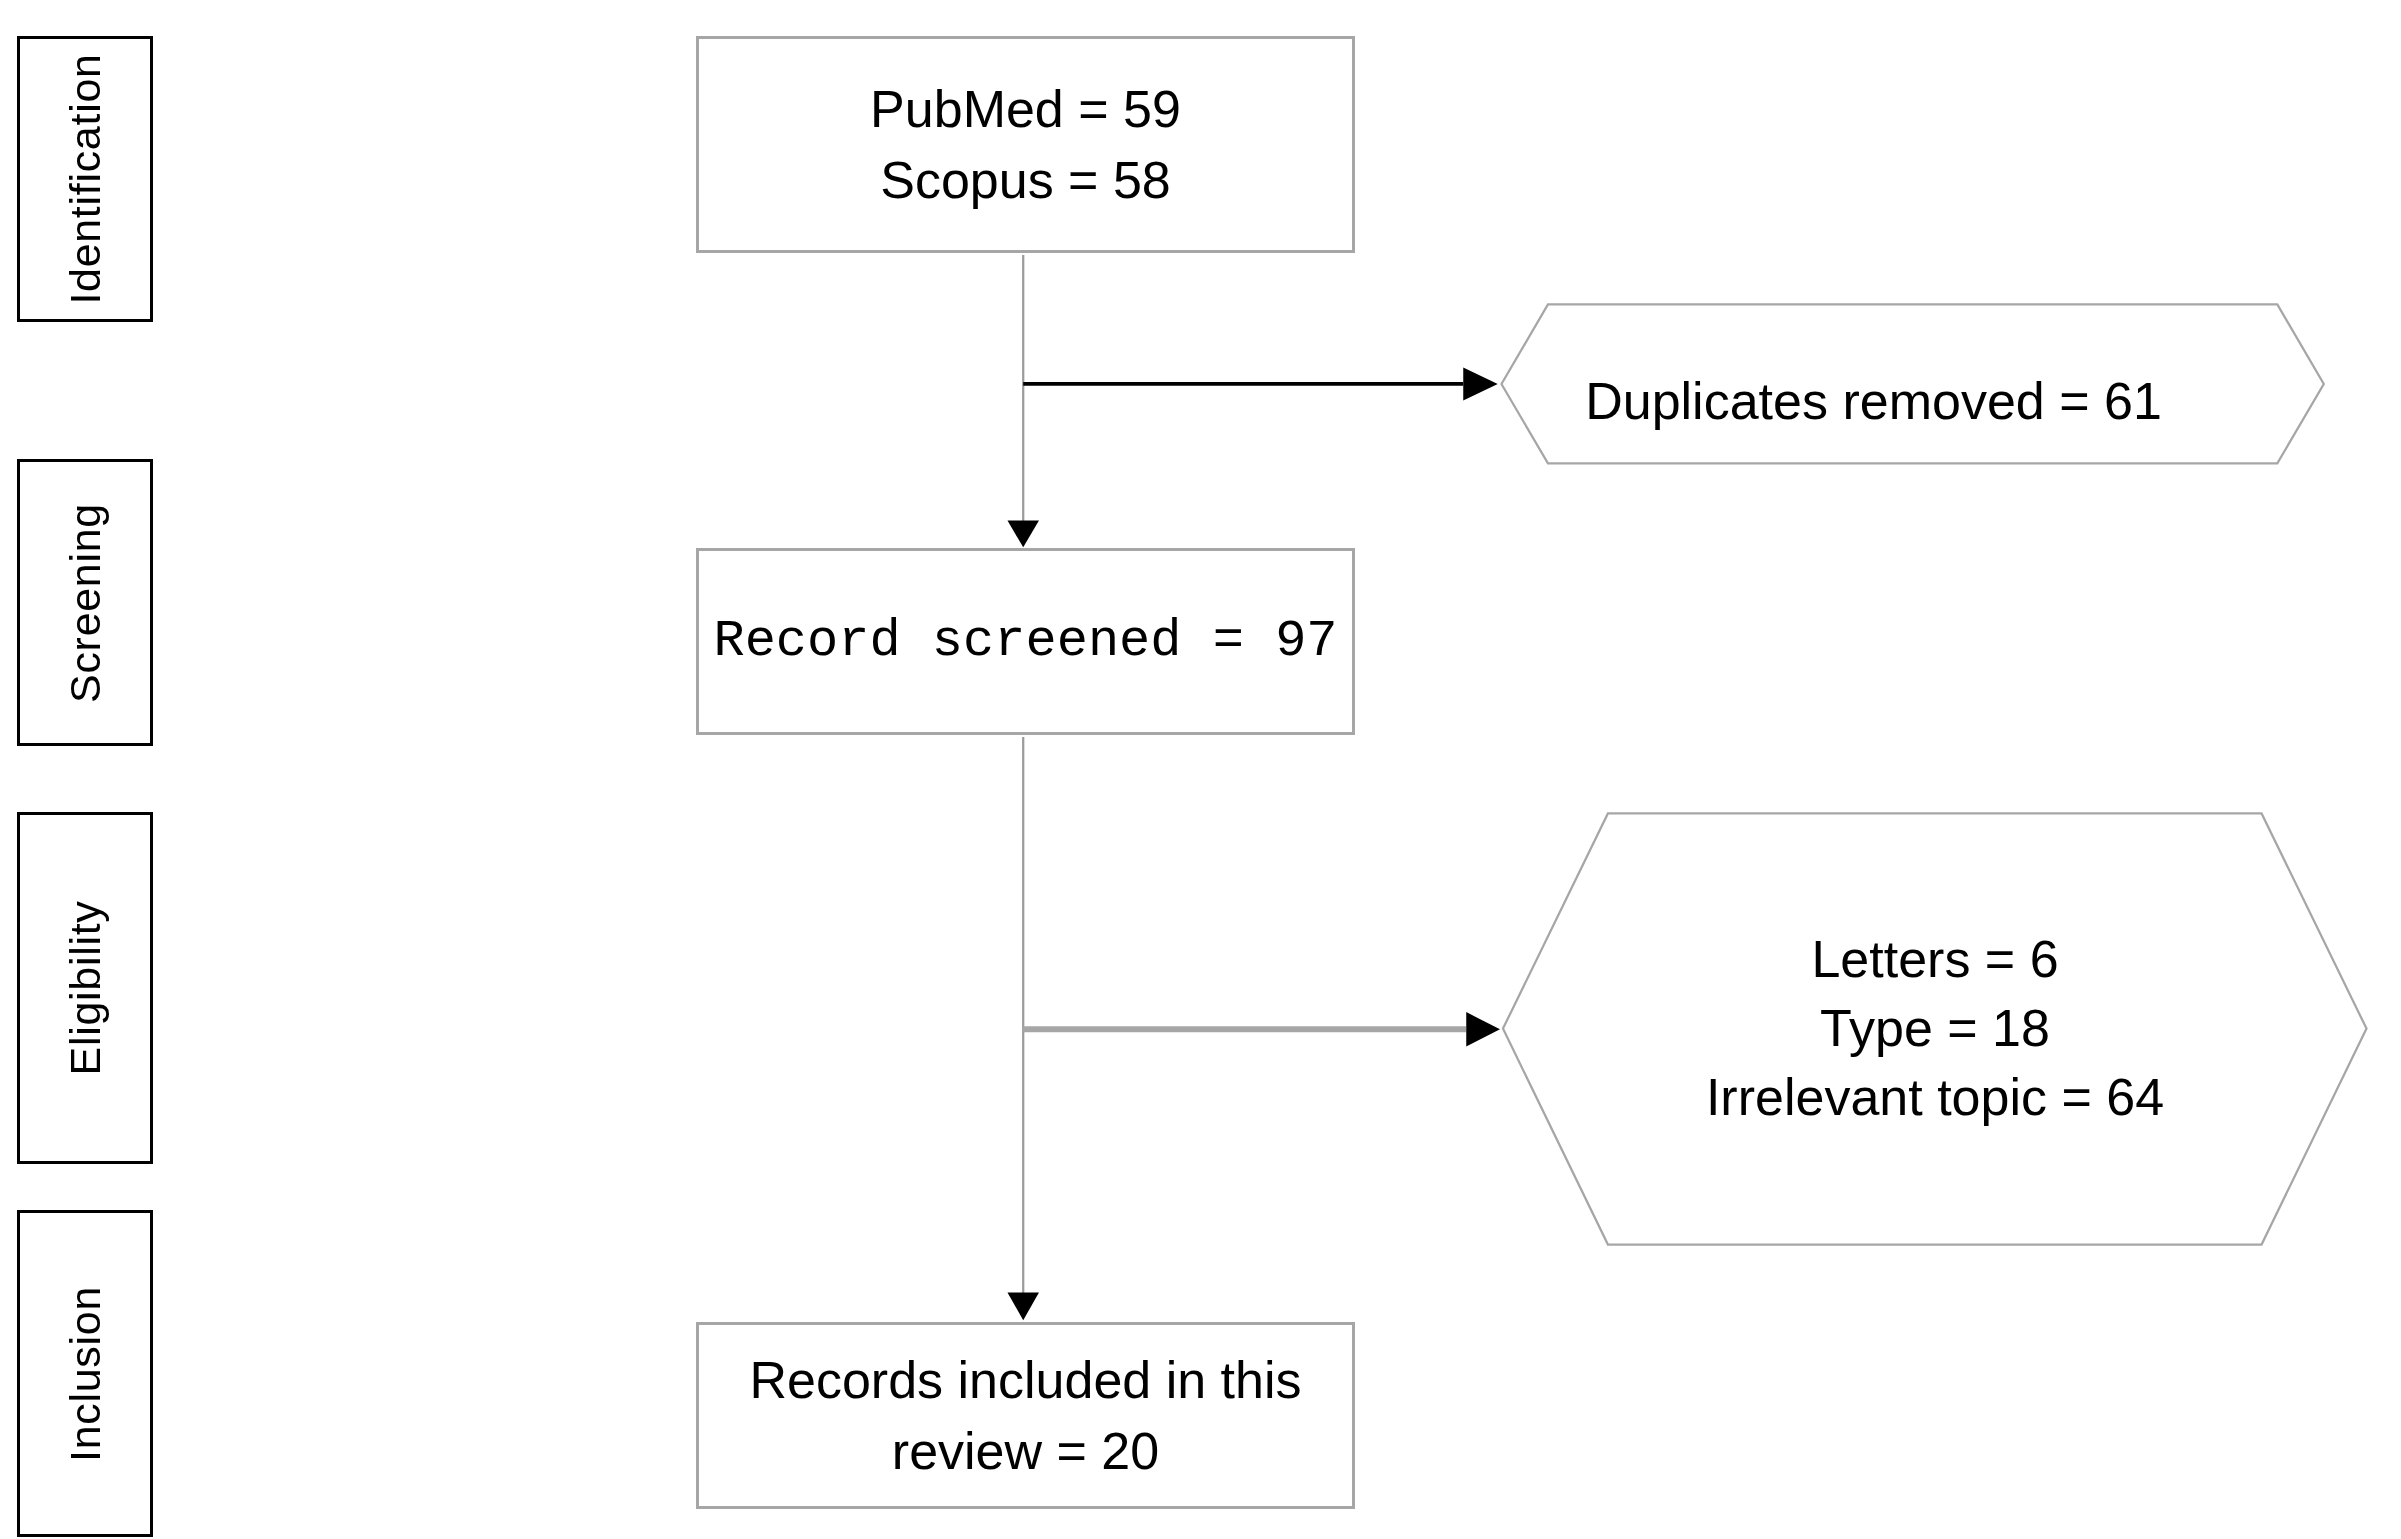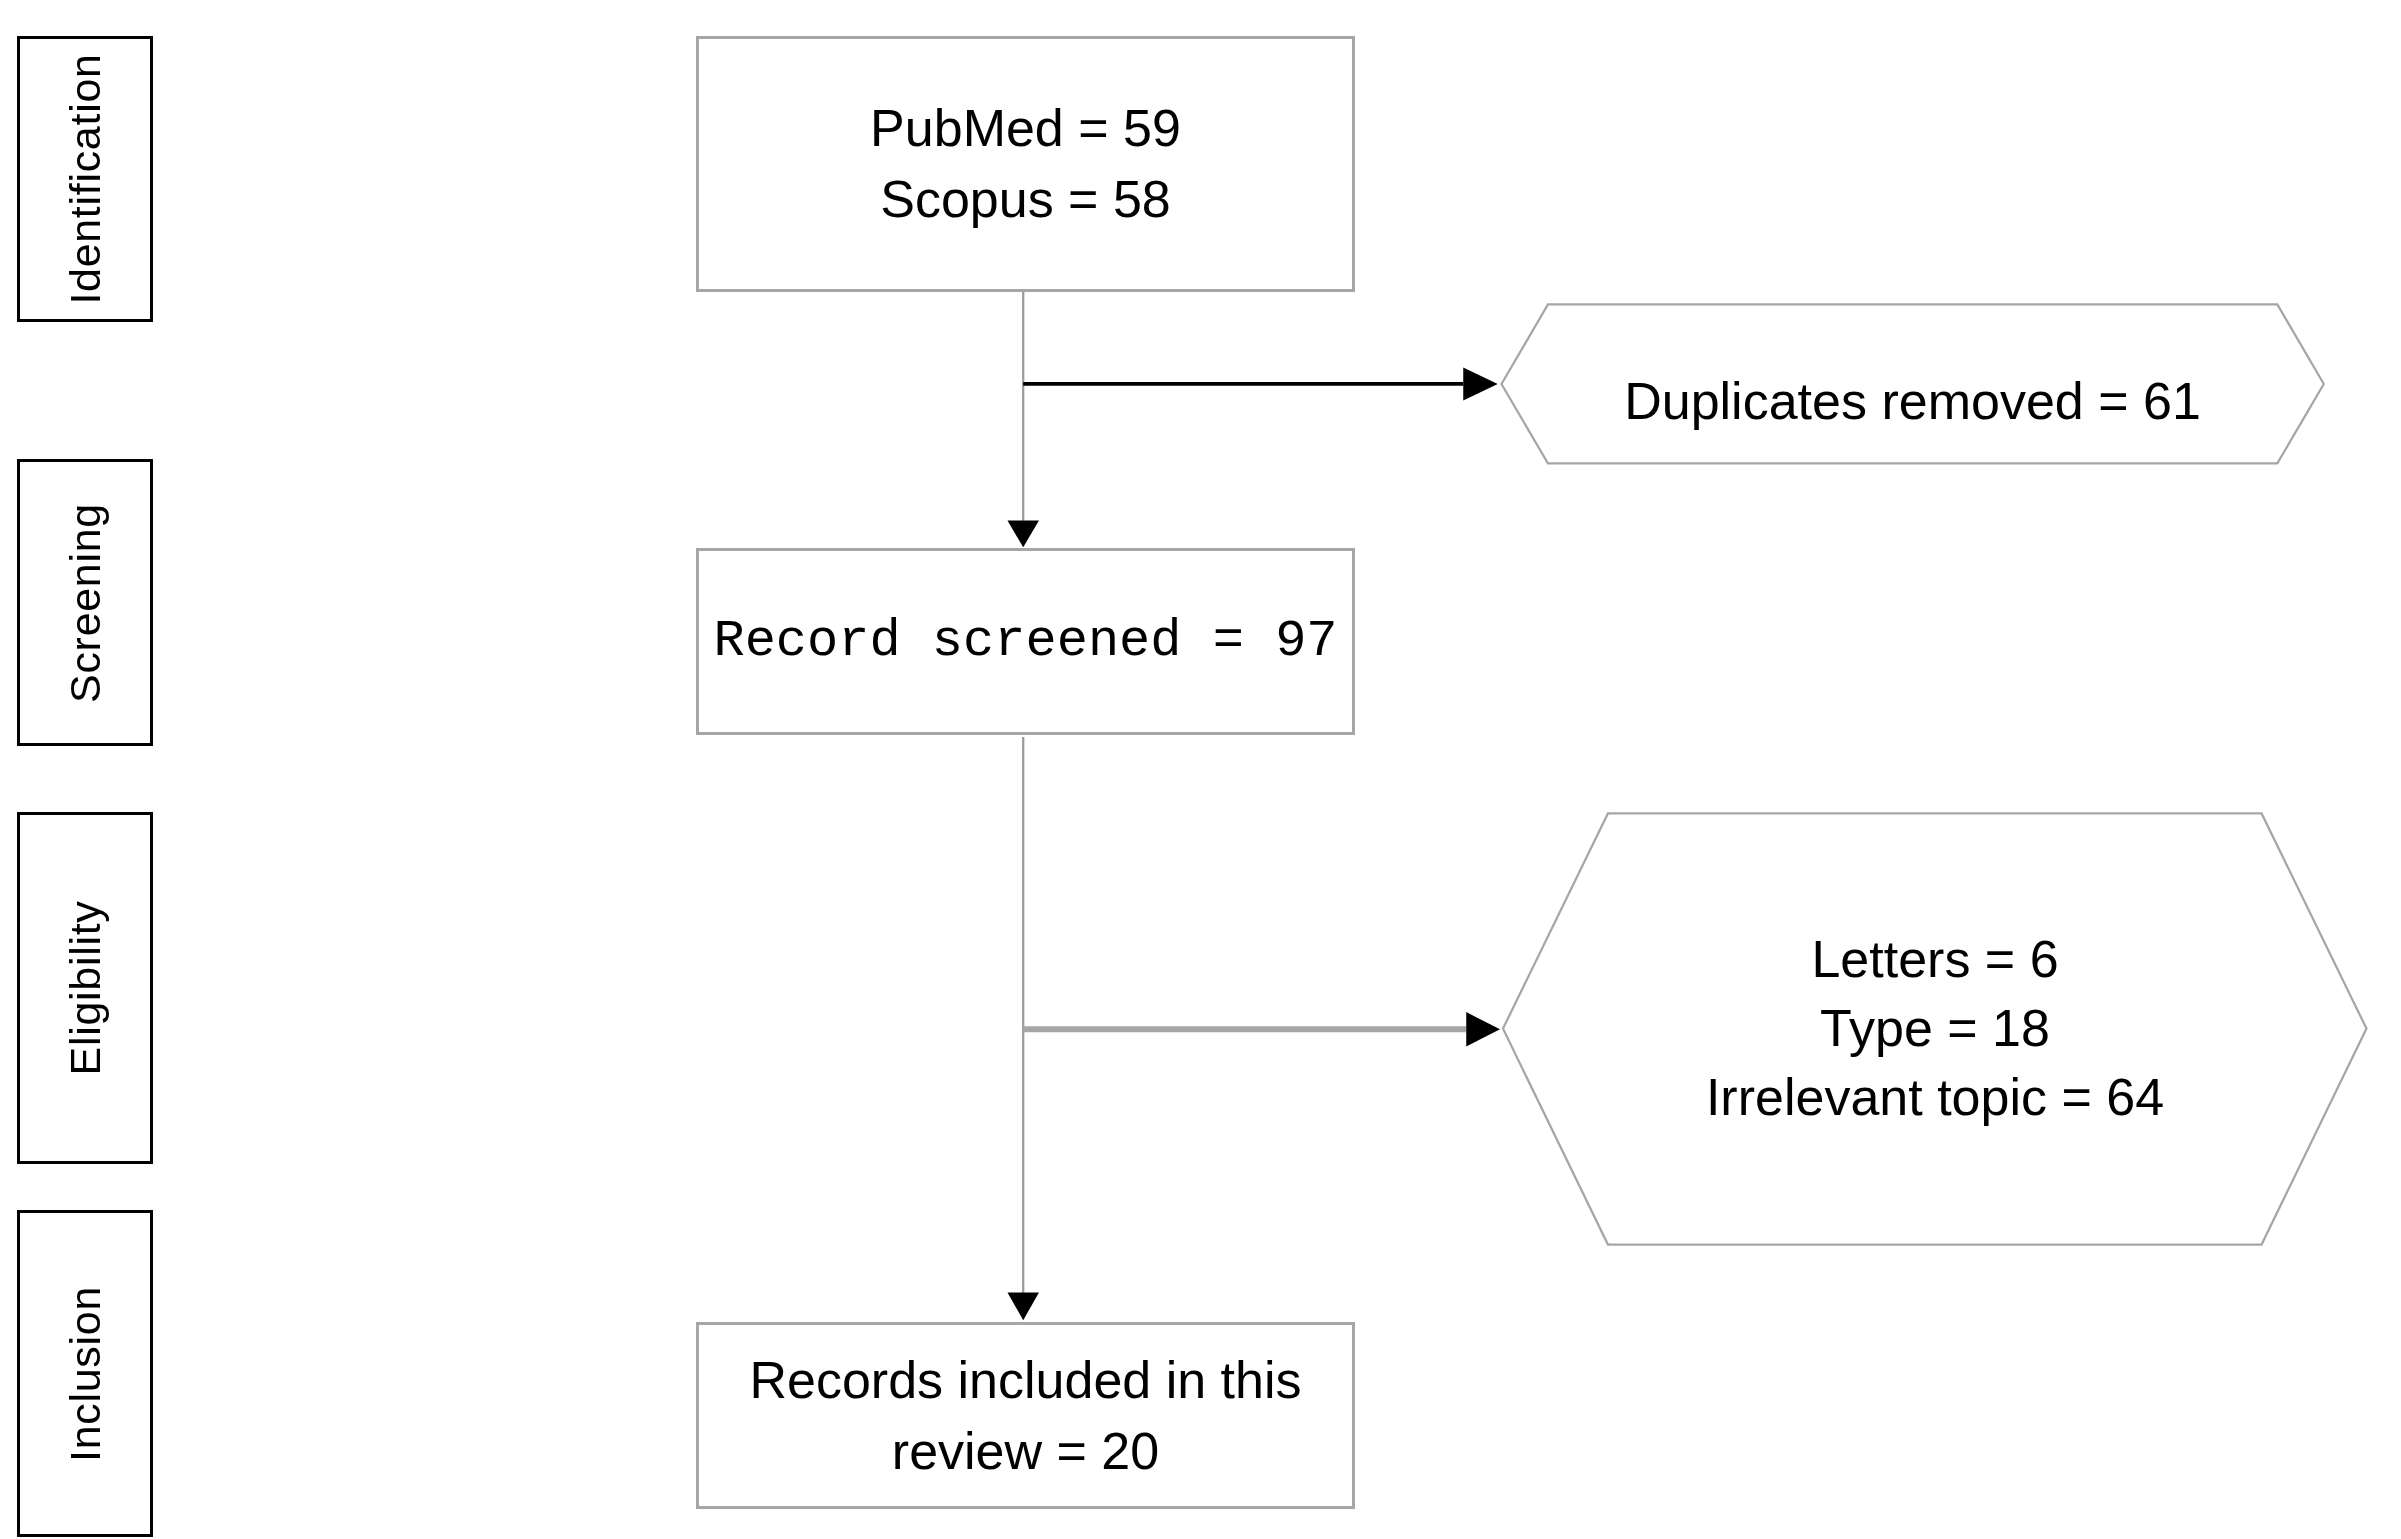--- a/index.html
+++ b/index.html
@@ -93,35 +93,35 @@
   <div class="stage-box" style="top:459px;height:287px;">
     <span class="vlabel">Screening</span>
   </div>
   <div class="stage-box" style="top:812px;height:352px;">
     <span class="vlabel">Eligibility</span>
   </div>
   <div class="stage-box" style="top:1210px;height:327px;">
     <span class="vlabel">Inclusion</span>
   </div>
 
-  <div class="flow-box" style="top:36px;height:256px;">
+  <div class="flow-box" style="top:36px;height:217px;">
     <span class="line">PubMed = 59</span>
     <span class="line">Scopus = 58</span>
   </div>
 
   <div class="flow-box" style="top:548px;height:187px;font-family:Liberation Mono, monospace;">
     <span class="line">Record screened = 97</span>
   </div>
 
   <div class="flow-box" style="top:1322px;height:187px;">
     <span class="line">Records included in this</span>
     <span class="line">review = 20</span>
   </div>
 
-  <div class="hex-text" style="left:1548px;top:304px;width:729px;height:195px;">
+  <div class="hex-text" style="left:1509px;top:304px;width:729px;height:195px;">
     <span class="line">Duplicates removed = 61</span>
   </div>
 
   <div class="hex-text" style="left:1608px;top:813px;width:654px;height:431px;">
     <span class="line">Letters = 6</span>
     <span class="line">Type = 18</span>
     <span class="line">Irrelevant topic = 64</span>
   </div>
 
 </div>

